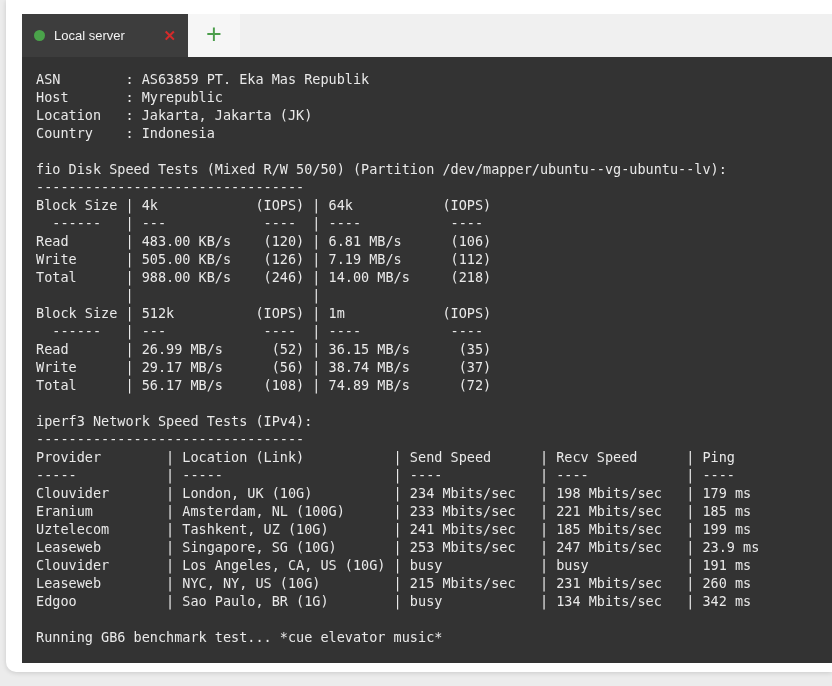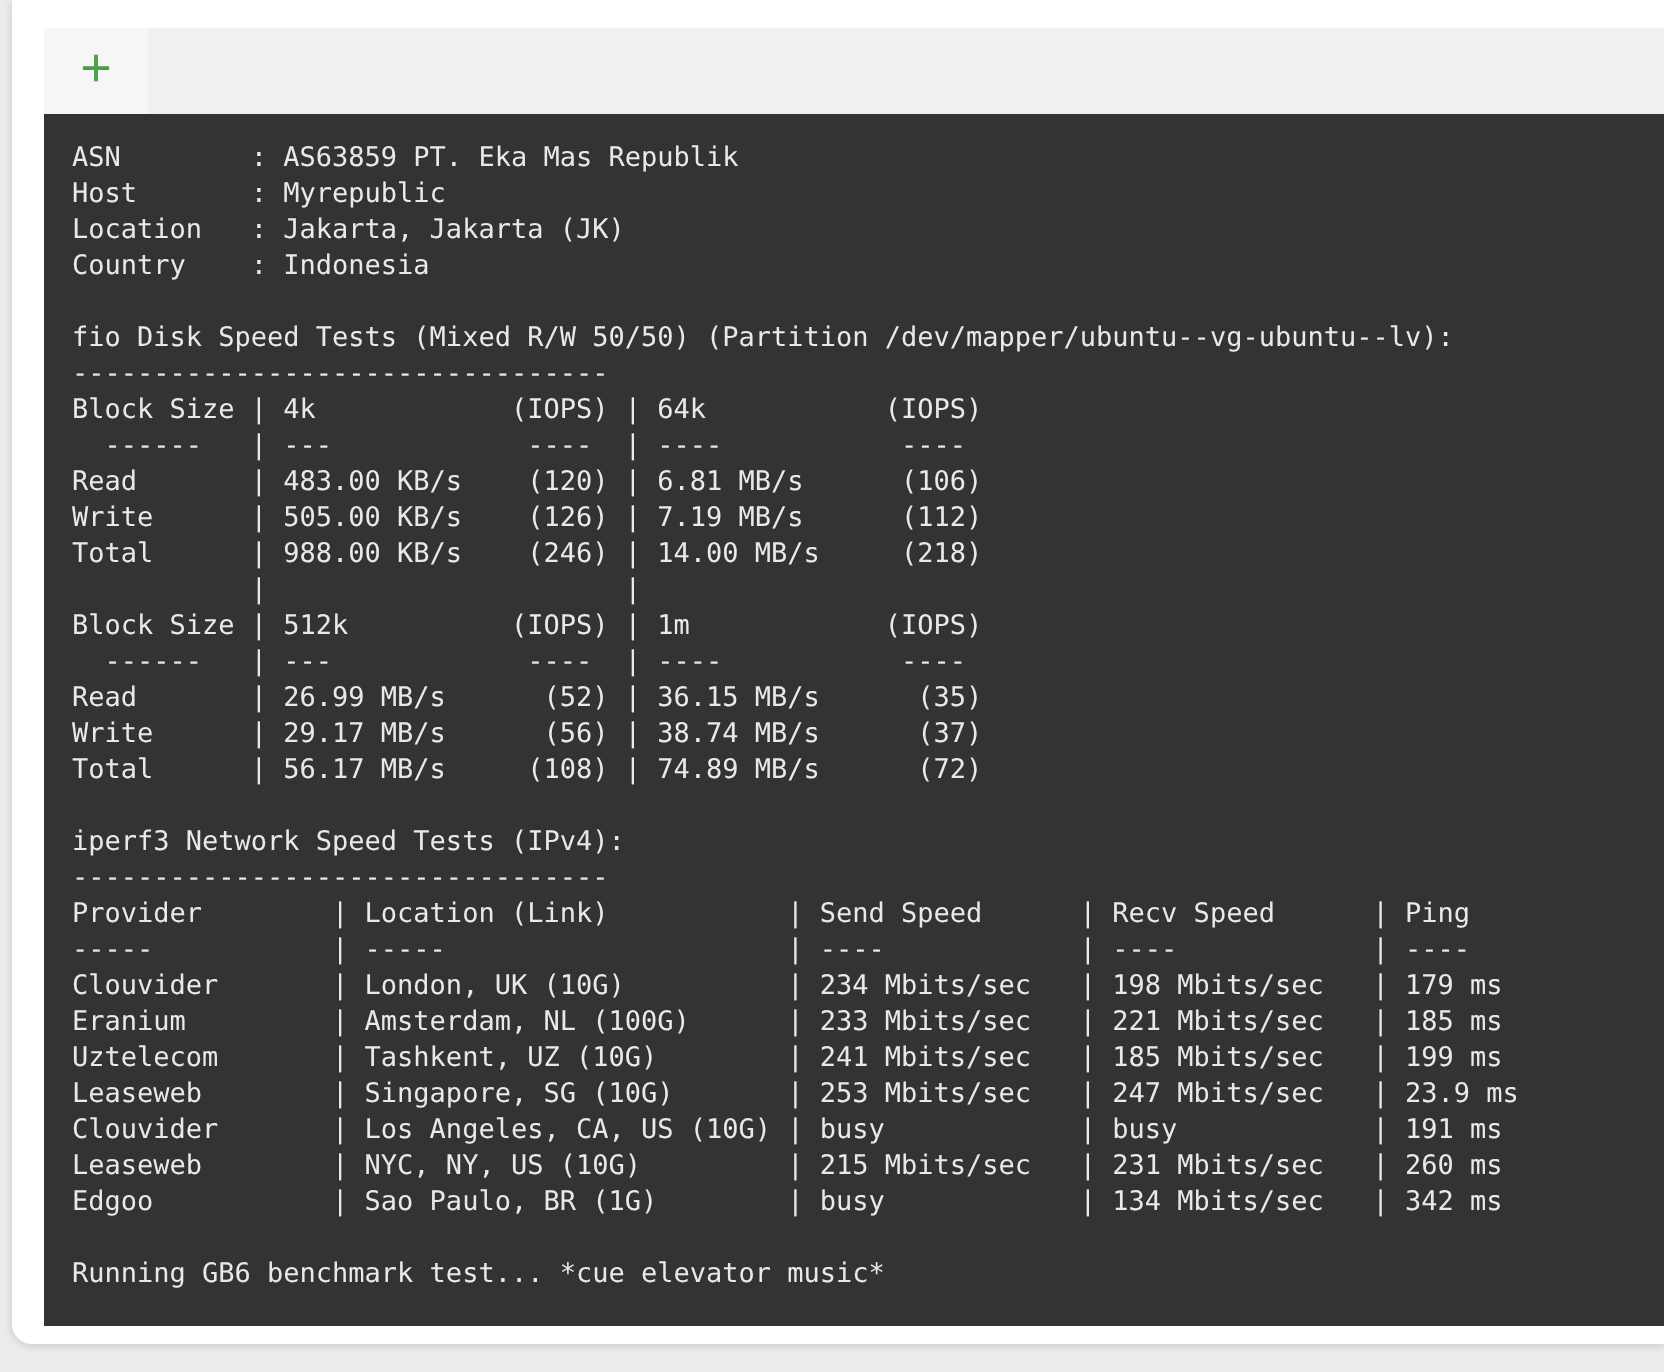--- a/index.html
+++ b/index.html
@@ -83,20 +83,25 @@
 </style>
 </head>
 <body>
 
 <div class="window">
   <div class="titlebar"></div>
 
   <div class="tabbar">
     <div class="tab-lead"></div>
 
+    <div class="tab">
+      <span class="dot"></span>
+      <span class="tab-label">Local server</span>
+      <span class="close-x">✕</span>
+    </div>
 
     <div class="newtab">
       <span class="plus">+</span>
     </div>
 
     <div class="tab-rest"></div>
   </div>
 
   <div class="terminal">
     <pre id="term">ASN        : AS63859 PT. Eka Mas Republik

